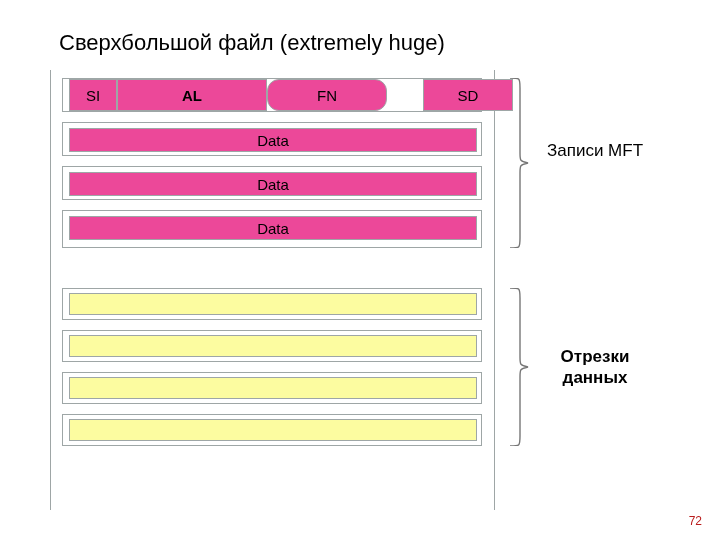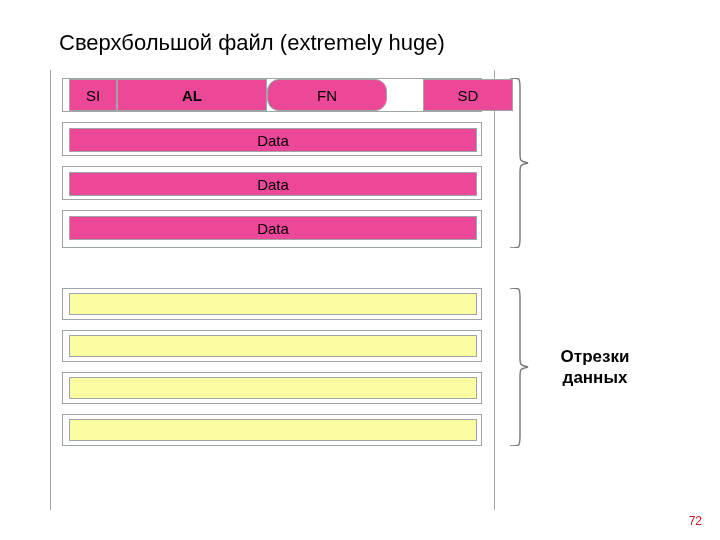--- a/index.html
+++ b/index.html
@@ -123,20 +123,21 @@
   </div>
   <div class="row row-outline" style="top:344px; height:32px;">
     <div class="cell yellow" style="left:6px; width:408px; top:4px; height:22px;"></div>
   </div>
 
   <div class="brace" style="left:458px; top:8px; height:170px;">
     <svg width="22" height="170" viewBox="0 0 22 170">
       <path d="M2 0 C12 0 12 0 12 10 L12 75 C12 83 12 83 20 85 C12 87 12 87 12 95 L12 160 C12 170 12 170 2 170" fill="none" stroke="#777" stroke-width="1.4"></path>
     </svg>
   </div>
+  <div class="side-label" style="left:490px; top:70px; width:110px;">Записи MFT</div>
 
   <div class="brace" style="left:458px; top:218px; height:158px;">
     <svg width="22" height="158" viewBox="0 0 22 158">
       <path d="M2 0 C12 0 12 0 12 10 L12 69 C12 77 12 77 20 79 C12 81 12 81 12 89 L12 148 C12 158 12 158 2 158" fill="none" stroke="#777" stroke-width="1.4"></path>
     </svg>
   </div>
   <div class="side-label" style="left:490px; top:276px; width:110px;font-weight:bold;">Отрезки данных</div>
 
 </div>
 

